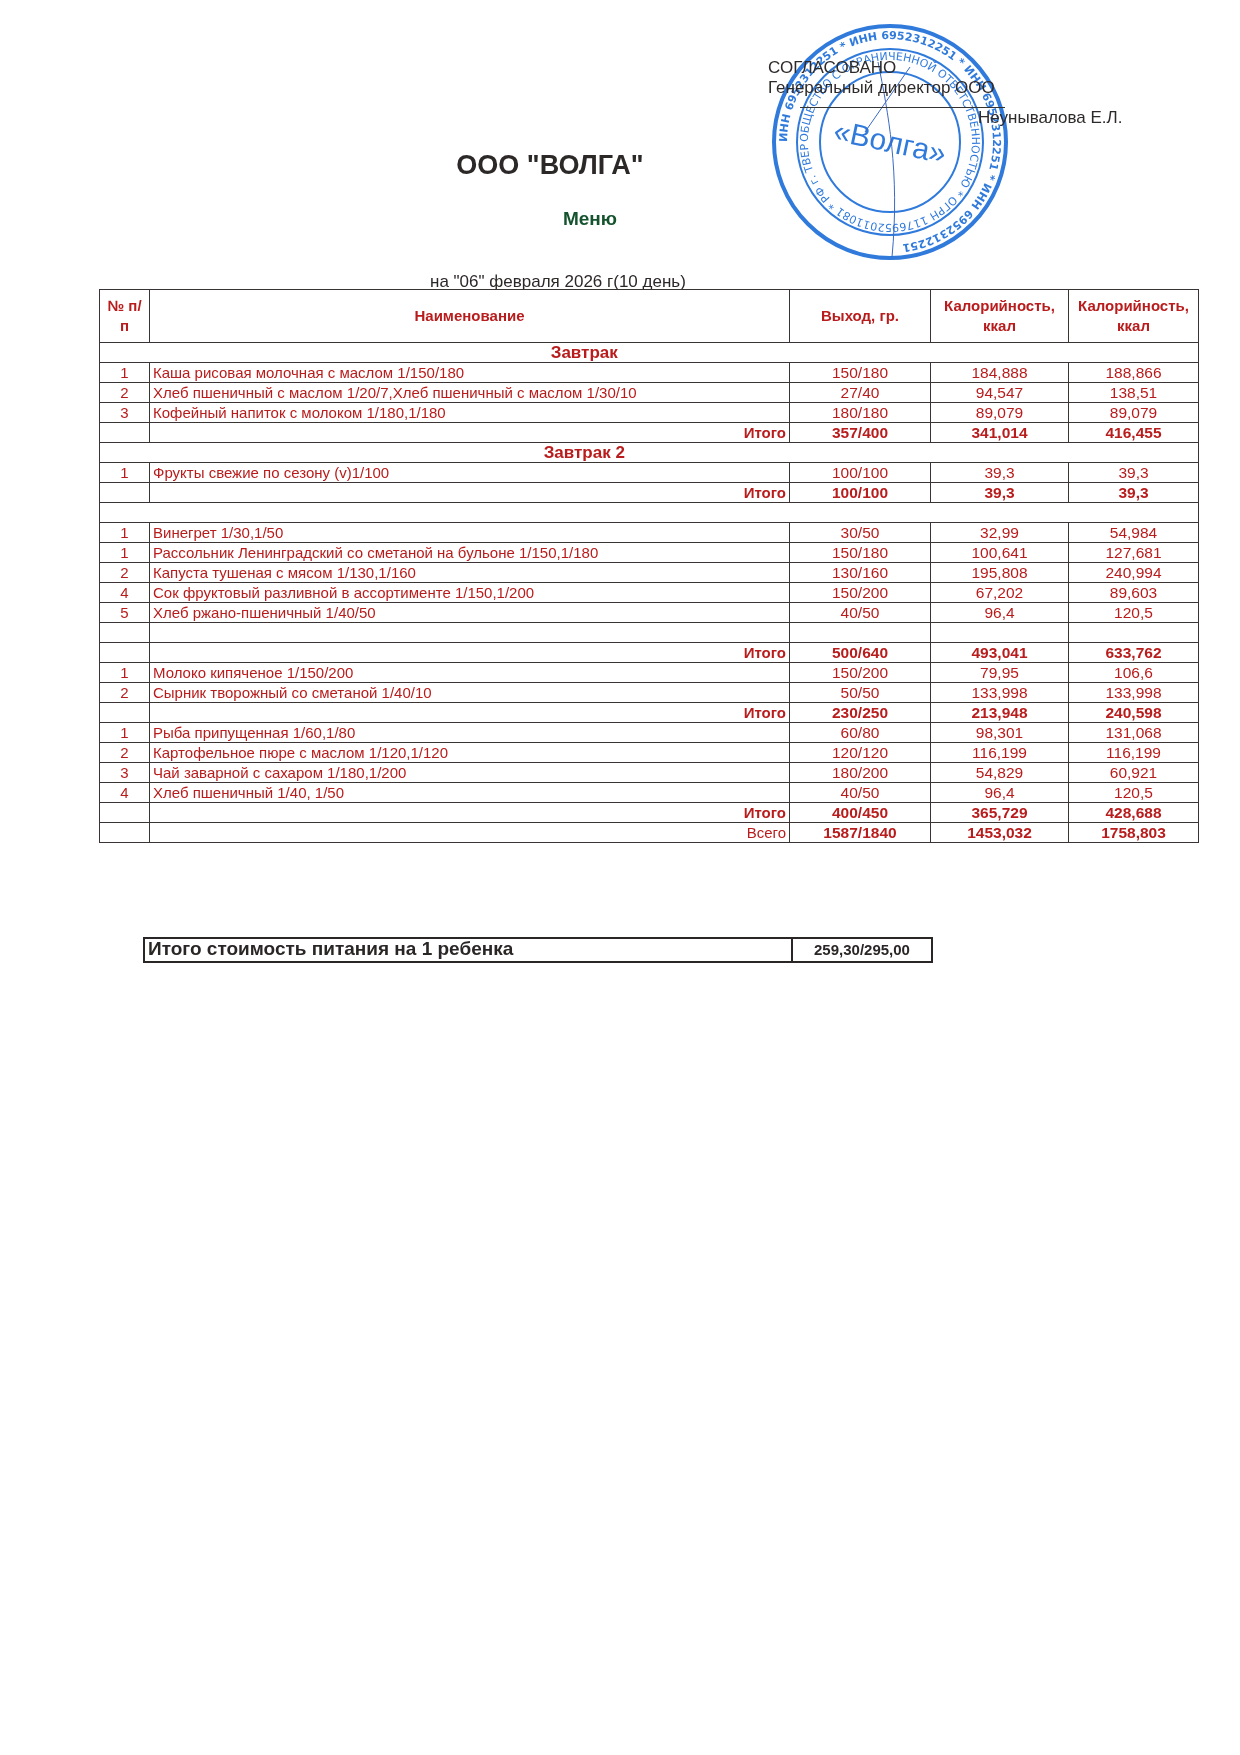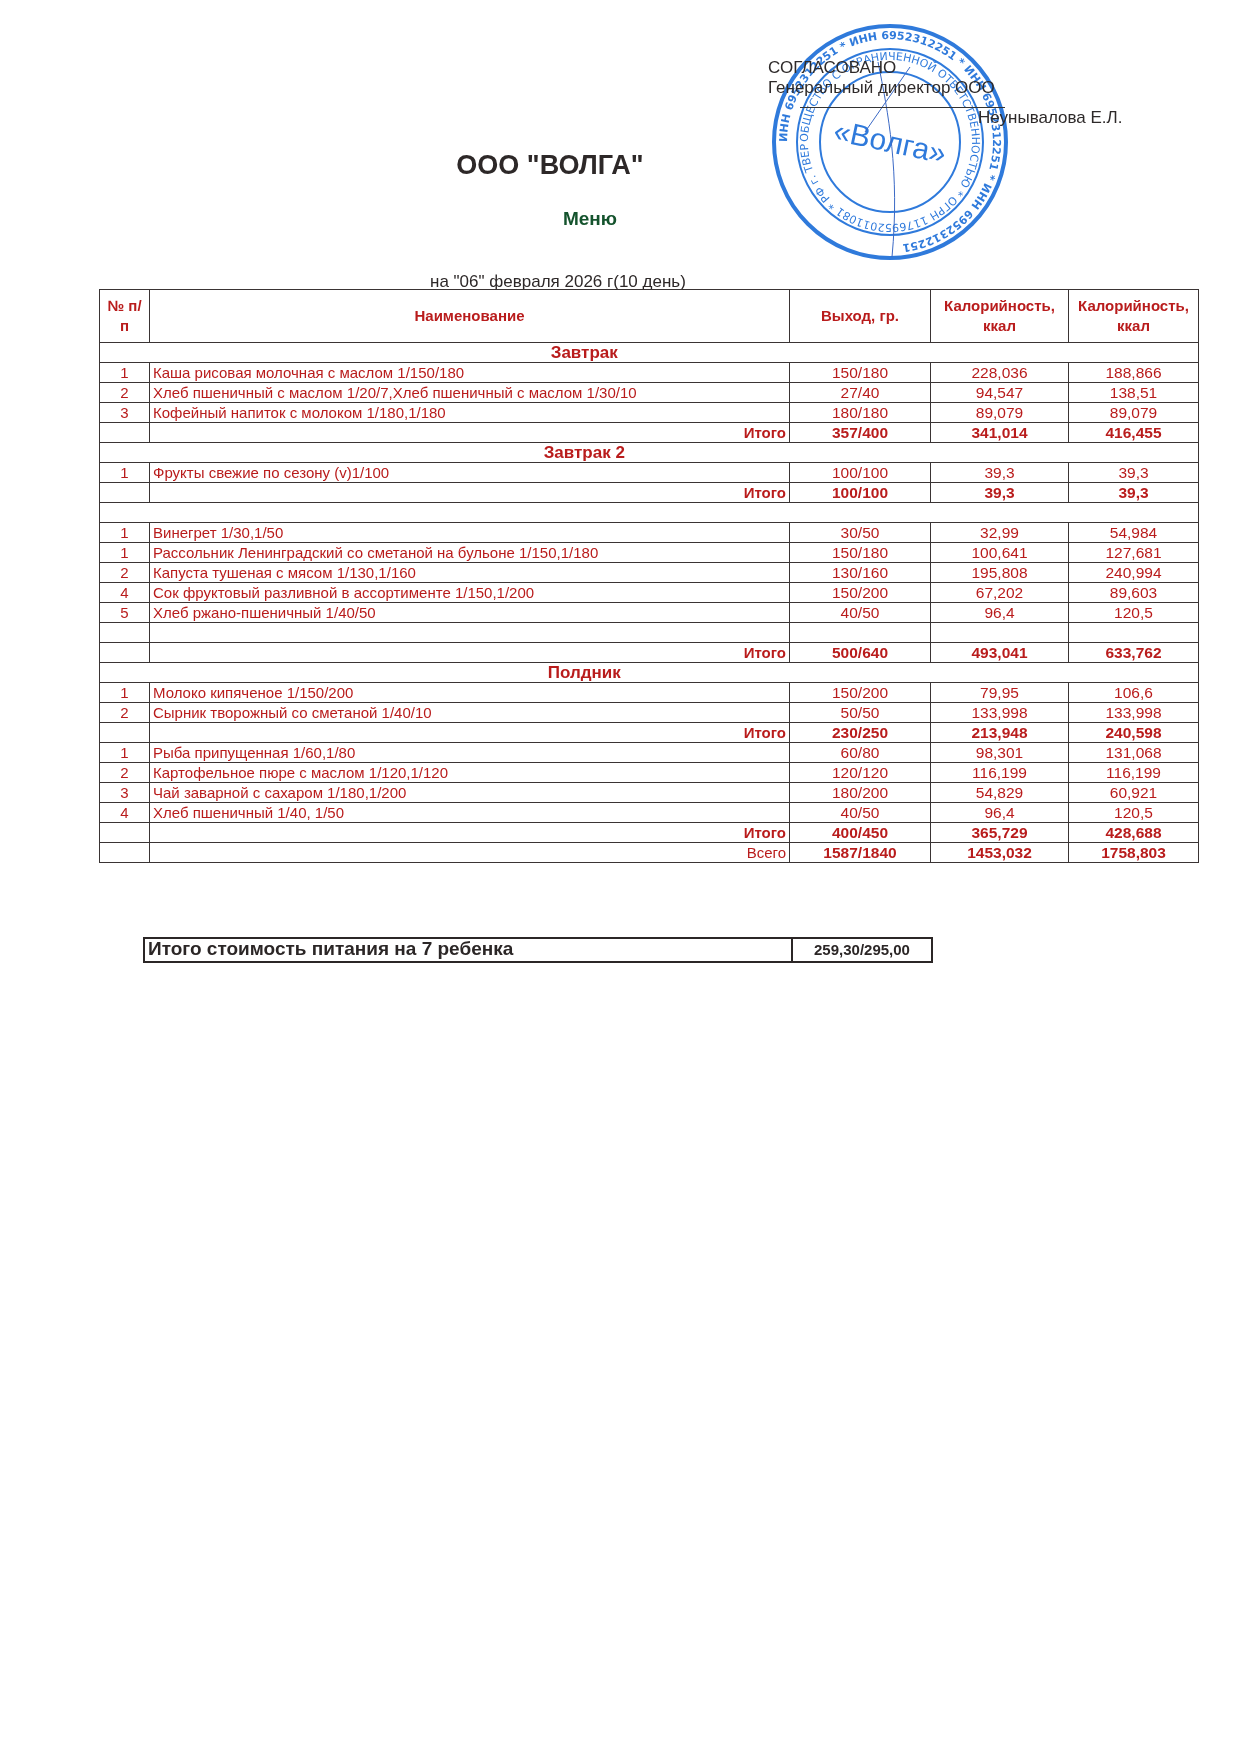--- a/index.html
+++ b/index.html
@@ -85,21 +85,21 @@
   </thead>
   <tbody id="menu-body">
       <tr>
         <td class="section" colspan="4">Завтрак</td>
         <td class="section-tail"></td>
       </tr>
       <tr>
         <td class="num">1</td>
         <td class="name">Каша рисовая молочная с маслом  1/150/180</td>
         <td class="val">150/180</td>
-        <td class="val">228,036</td>
+        <td class="val">184,888</td>
         <td class="val">188,866</td>
       </tr>
       <tr>
         <td class="num">2</td>
         <td class="name">Хлеб пшеничный с маслом 1/20/7,Хлеб пшеничный с маслом 1/30/10</td>
         <td class="val">27/40</td>
         <td class="val">94,547</td>
         <td class="val">138,51</td>
       </tr>
       <tr>
@@ -181,24 +181,20 @@
         <td></td>
       </tr>
       <tr class="total">
         <td></td>
         <td class="label b">Итого</td>
         <td class="val">500/640</td>
         <td class="val">493,041</td>
         <td class="val">633,762</td>
       </tr>
       <tr>
-        <td class="section" colspan="4">Полдник</td>
-        <td class="section-tail"></td>
-      </tr>
-      <tr>
         <td class="num">1</td>
         <td class="name">Молоко кипяченое 1/150/200</td>
         <td class="val">150/200</td>
         <td class="val">79,95</td>
         <td class="val">106,6</td>
       </tr>
       <tr>
         <td class="num">2</td>
         <td class="name">Сырник творожный со сметаной 1/40/10</td>
         <td class="val">50/50</td>
@@ -251,15 +247,15 @@
         <td></td>
         <td class="label">Всего</td>
         <td class="val">1587/1840</td>
         <td class="val">1453,032</td>
         <td class="val">1758,803</td>
       </tr>
     </tbody>
 </table>
 
 <div id="cost-row">
-  <span class="label">Итого стоимость питания на 7 ребенка</span>
+  <span class="label">Итого стоимость питания на 1 ребенка</span>
   <span class="value">259,30/295,00</span>
 </div>
 
 </body></html>

